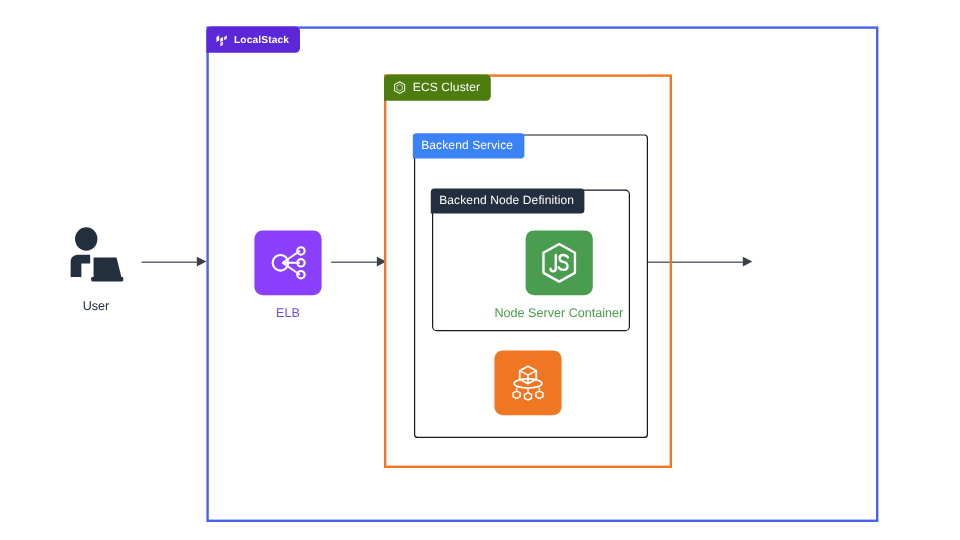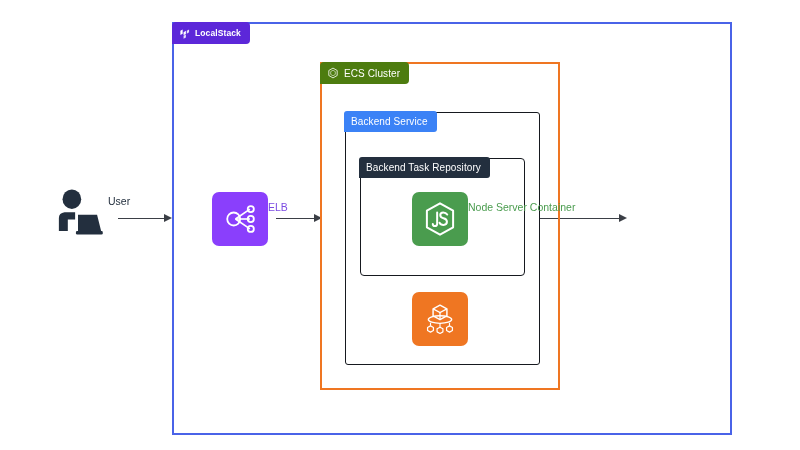--- a/index.html
+++ b/index.html
@@ -96,21 +96,22 @@
     border-radius: 3px 3px 3px 0;
     height: 21px;
     font-size: 10px;
     font-weight: normal;
   }
 
   
   .node {
     position: absolute;
     display: flex;
-    flex-direction: row;
+    flex-direction: column;
+    align-items: center;
   }
   .node-tile {
     width: 56px; height: 54px;
     border-radius: 7px;
     display: flex;
     align-items: center;
     justify-content: center;
   }
   .node-label {
     margin-top: 9px;
@@ -204,21 +205,21 @@
   </div>
 
   <div class="boundary-service">
     <div class="badge badge-service">
       <span>Backend Service</span>
     </div>
   </div>
 
   <div class="boundary-task">
     <div class="badge badge-task">
-      <span>Backend Task Repository</span>
+      <span>Backend Node Definition</span>
     </div>
   </div>
 
   <div class="node node-user">
     <div class="user-glyph">
       <svg width="52" height="50" viewBox="0 0 64 60" aria-hidden="true">
         <ellipse cx="22" cy="13" rx="11.5" ry="12" fill="#232f3e"></ellipse>
         <path d="M6 52 L6 36 Q6 30 13 29 L26 29 L26 38 L17 38 L17 52 Z" fill="#232f3e"></path>
         <path d="M29.5 32 L53 32 L58 52 L29.5 52 Z" fill="#232f3e"></path>
         <rect x="27" y="52" width="33" height="4.5" rx="1.5" fill="#232f3e"></rect>

